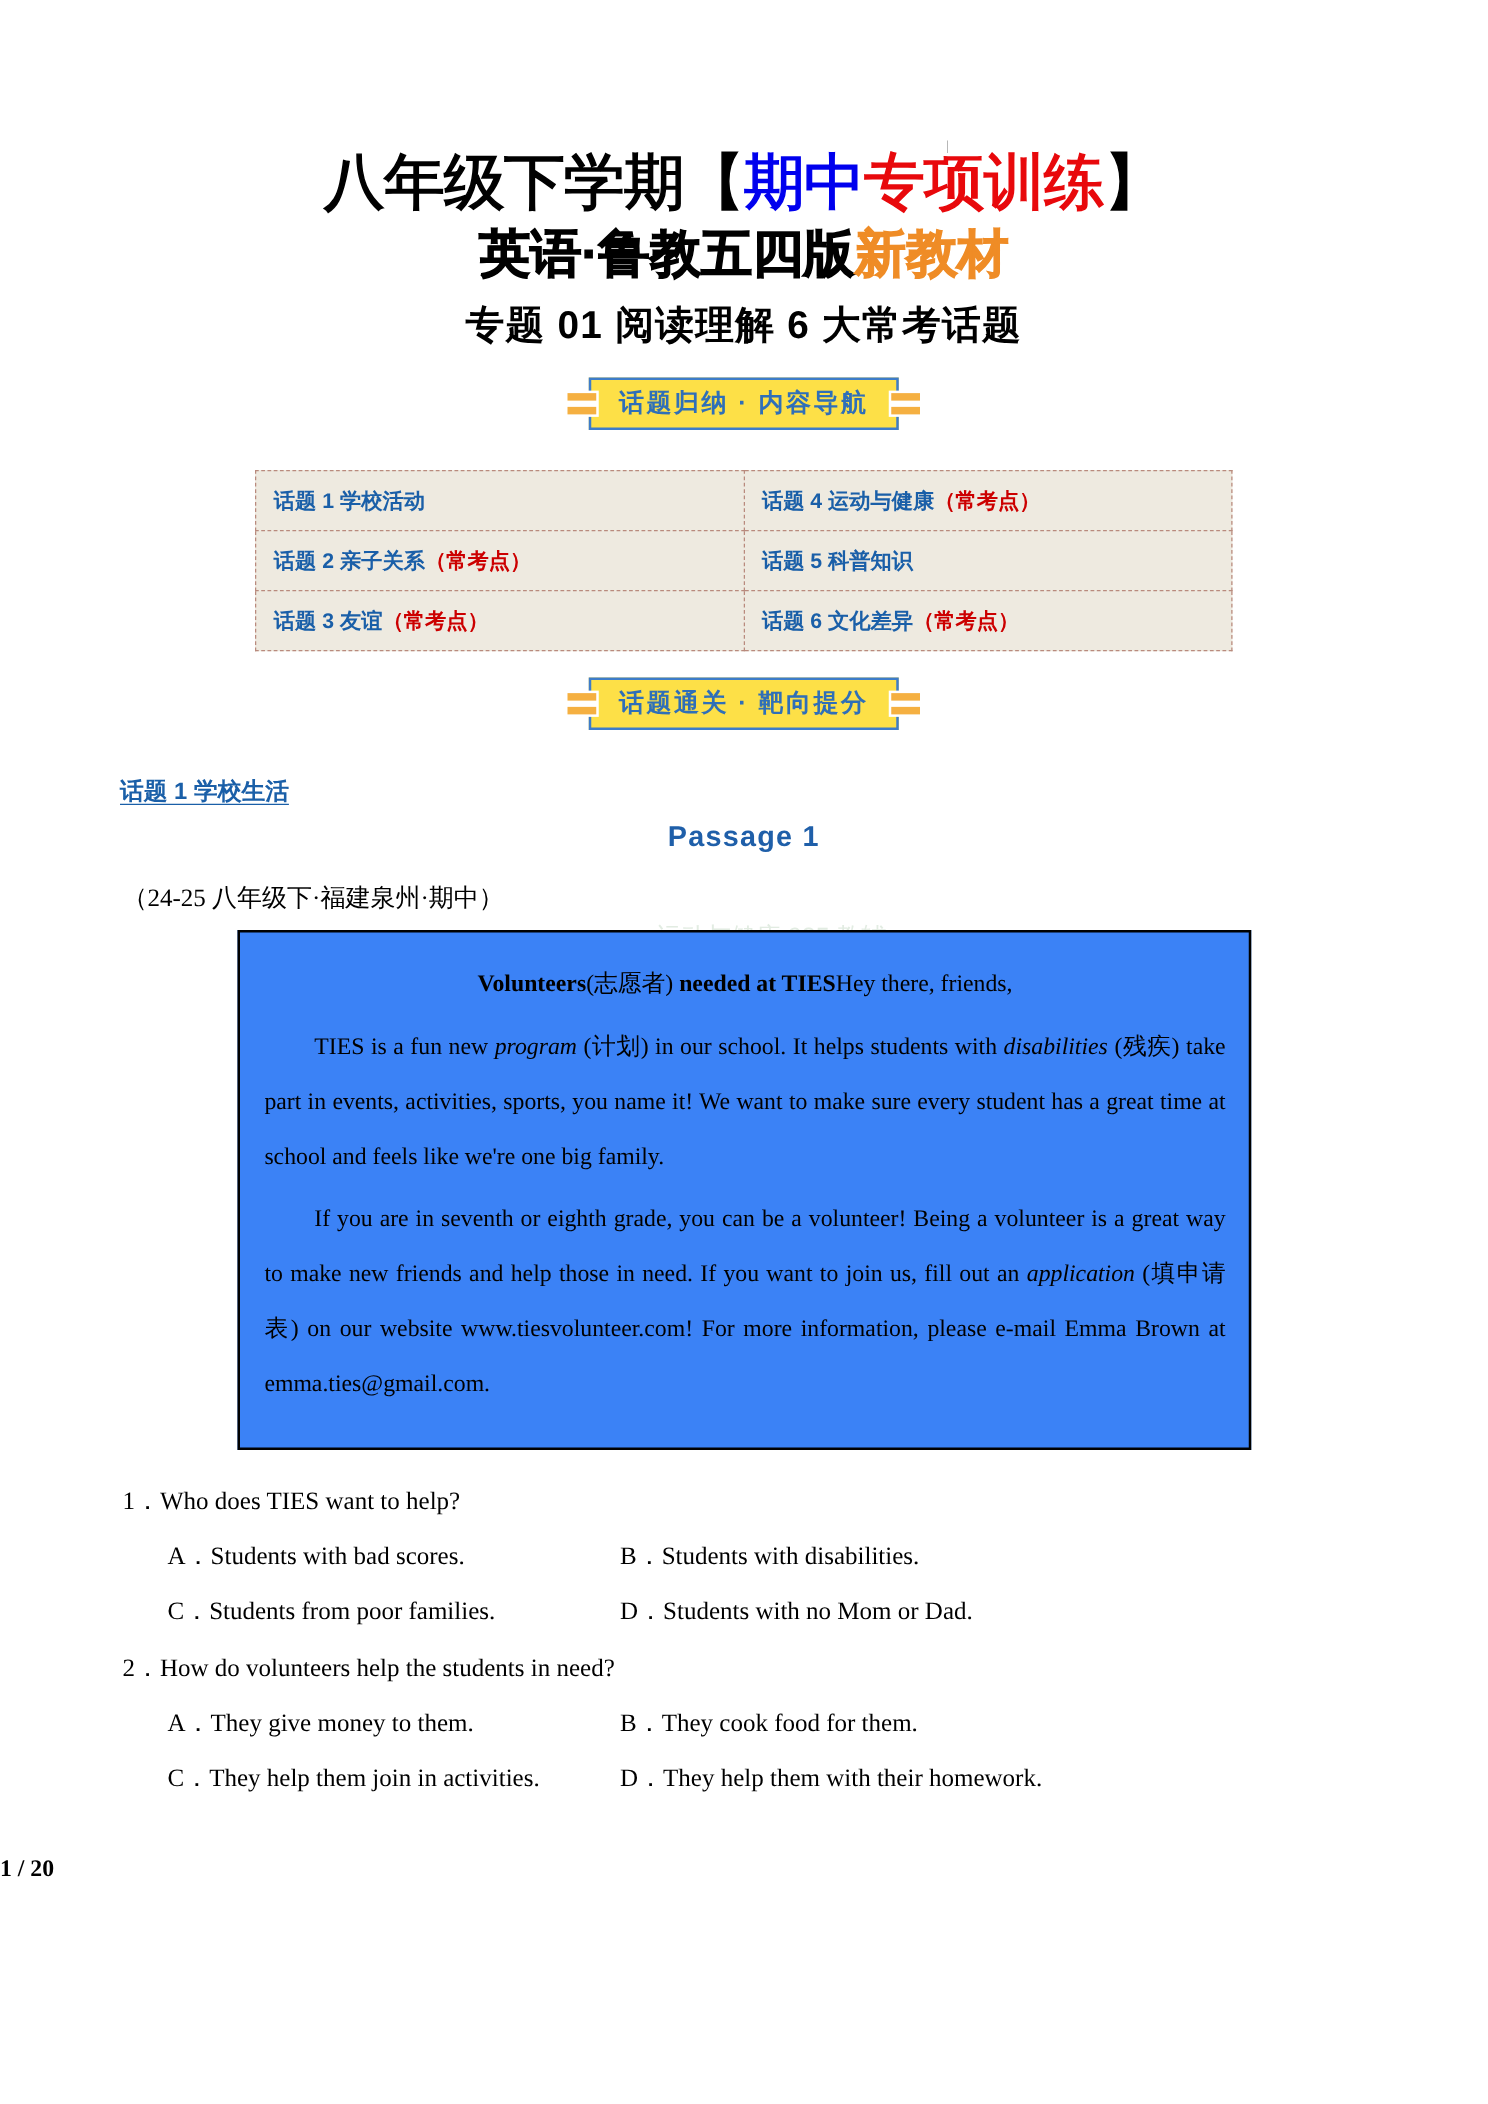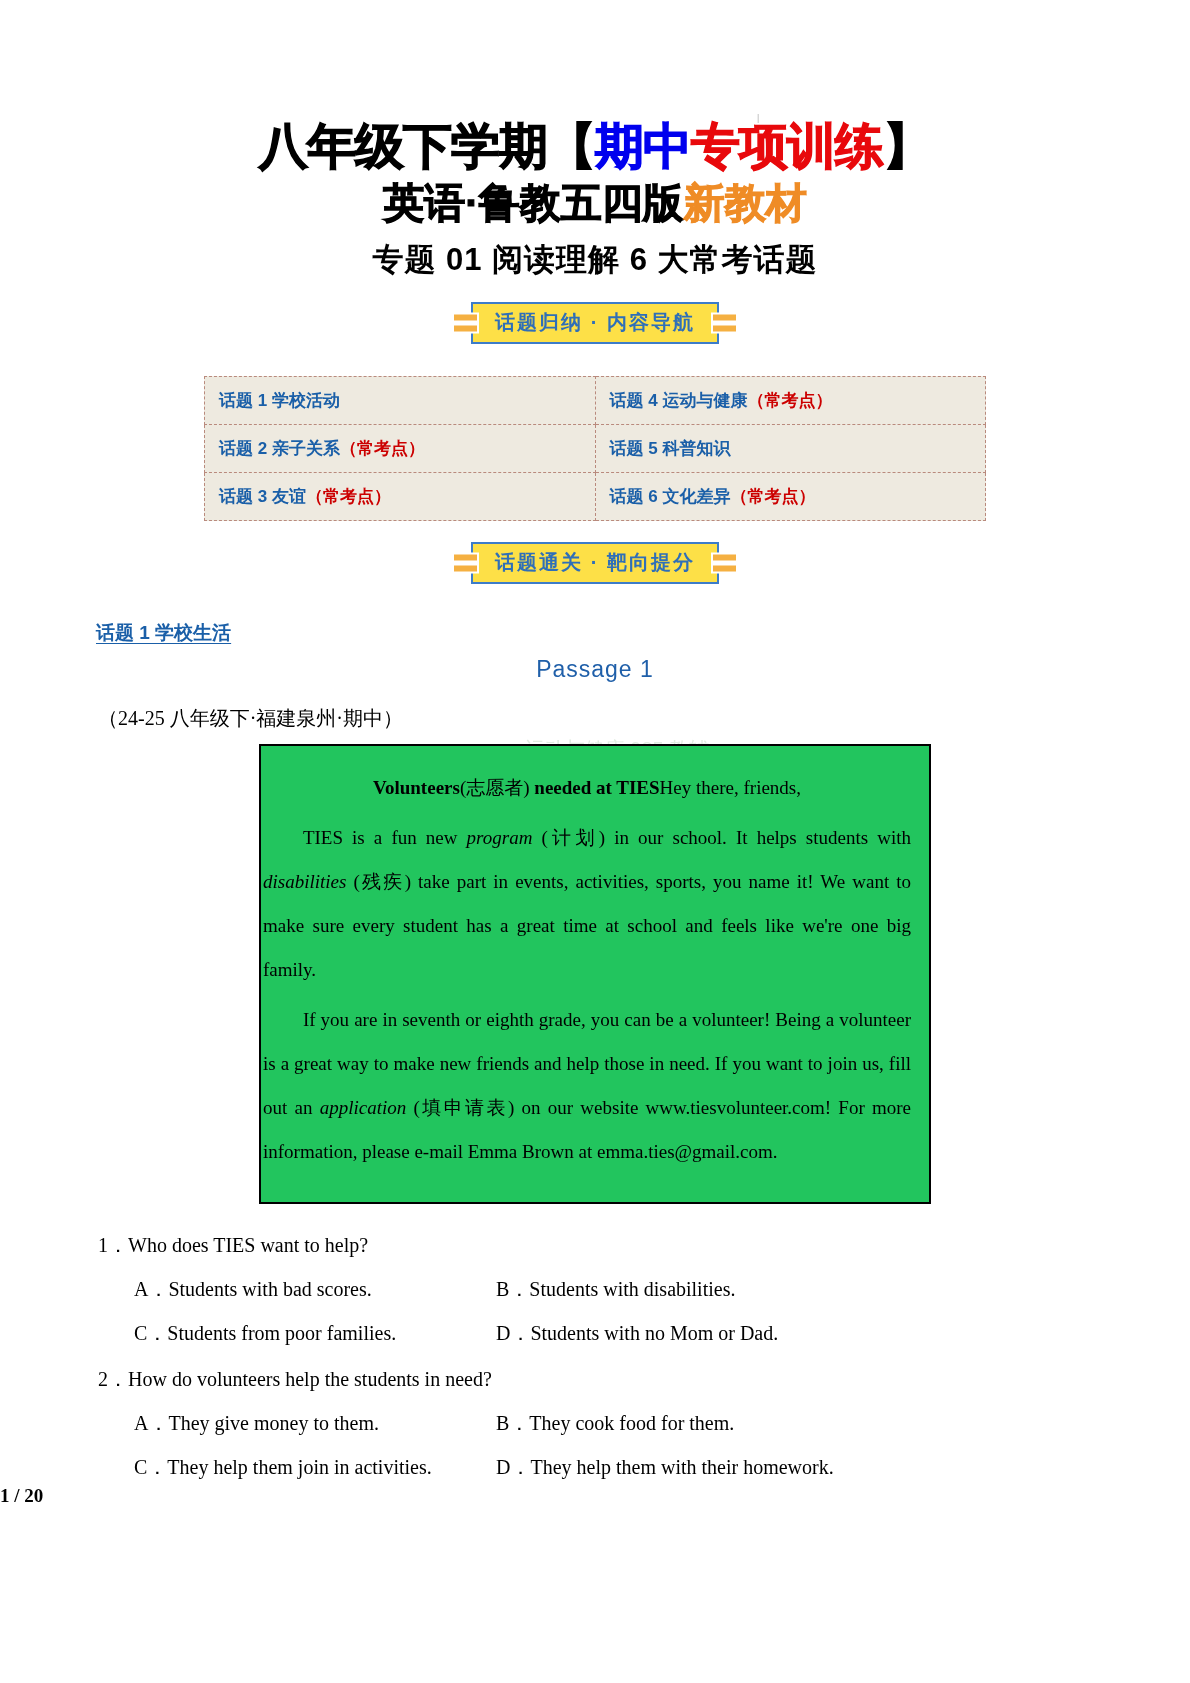--- a/index.html
+++ b/index.html
@@ -25,21 +25,21 @@
   .tiny-mark {
     position: absolute;
     left: 757px;
     top: 112px;
     font-size: 11px;
     color: #999;
     line-height: 1;
   }
   .title-line1 {
     font-family: "Liberation Sans", "DejaVu Sans", sans-serif;
-    font-weight: 700;
+    font-weight: 400;
     font-size: 49px;
     letter-spacing: -1px;
     line-height: 1.15;
     white-space: nowrap;
     -webkit-text-stroke: 1.2px currentColor;
   }
   .title-line1 .blk { color: #000000; }
   .title-line1 .blue { color: #0000ee; }
   .title-line1 .red { color: #e8090c; }
 
@@ -196,21 +196,21 @@
     pointer-events: none;
     user-select: none;
   }
 
   
   .passage-title {
     position: relative;
     text-align: center;
     margin-top: 10px;
     font-family: "Liberation Sans", "DejaVu Sans", sans-serif;
-    font-weight: 400;
+    font-weight: 700;
     font-size: 23px;
     color: #1f5fa9;
     letter-spacing: 1px;
     z-index: 2;
   }
 
   
   .source-line {
     position: relative;
     margin: 22px 0 0 98px;
@@ -218,25 +218,25 @@
     color: #000;
     font-family: "Liberation Serif", "DejaVu Serif", serif;
     z-index: 2;
     white-space: nowrap;
   }
 
   
   .passage-box {
     position: relative;
     margin: 12px auto 0 auto;
-    width: 672px;
+    width: 811px;
     border: 2px solid #000;
     box-sizing: border-box;
-    padding: 20px 18px 22px 2px;
-    background: #22c55e;
+    padding: 20px 18px 22px 20px;
+    background: #3b82f6;
     z-index: 2;
   }
   .passage-box p {
     margin: 0 0 6px 0;
     font-size: 19px;
     line-height: 2.32;
     color: #000;
     text-align: justify;
   }
   .passage-box p.center {

